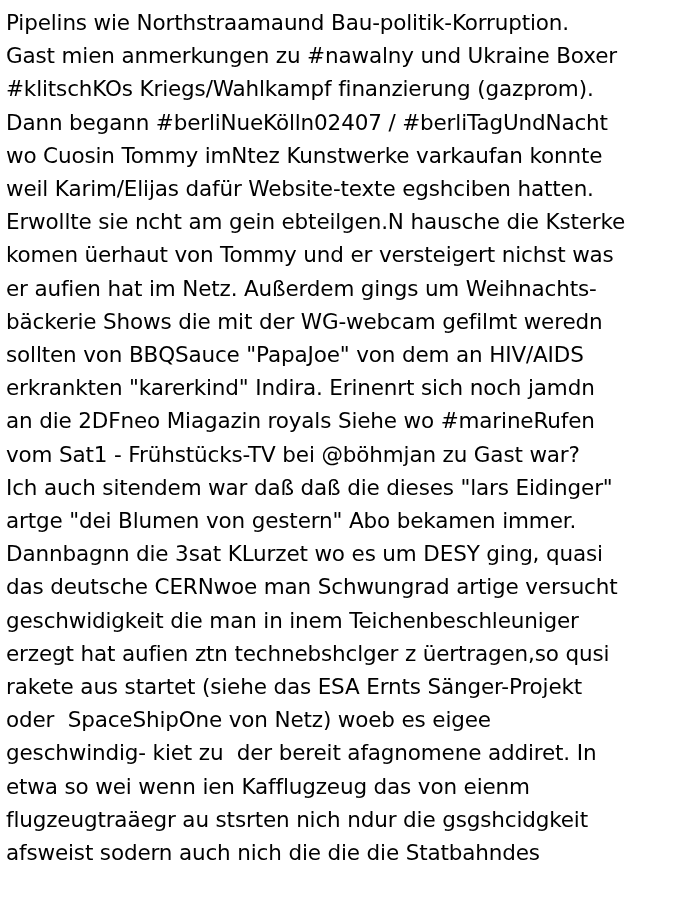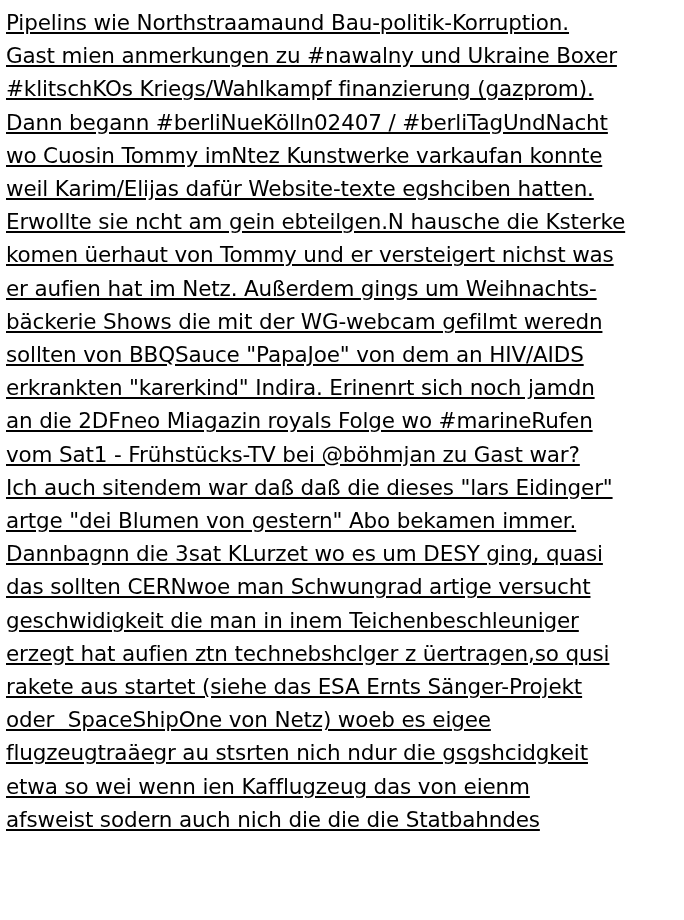--- a/index.html
+++ b/index.html
@@ -12,21 +12,20 @@
     height: 920px;
     overflow: hidden;
     font-family: "DejaVu Sans", sans-serif;
   }
   #doc {
     box-sizing: border-box;
     width: 684px;
     height: 920px;
     padding: 6px 22px 0 6px;
     background: #ffffff;
-    text-decoration: underline;
   }
   .line {
     display: block;
     color: #000000;
     font-family: "DejaVu Sans", sans-serif;
     font-size: 21.5px;
     line-height: 33.2px;
     white-space: pre;
     letter-spacing: -0.15px;
   }
@@ -40,26 +39,27 @@
   <span class="line">#klitschKOs Kriegs/Wahlkampf finanzierung (gazprom).</span>
   <span class="line">Dann begann #berliNueKölln02407 / #berliTagUndNacht</span>
   <span class="line">wo Cuosin Tommy imNtez Kunstwerke varkaufan konnte</span>
   <span class="line">weil Karim/Elijas dafür Website-texte egshciben hatten.</span>
   <span class="line">Erwollte sie ncht am gein ebteilgen.N hausche die Ksterke</span>
   <span class="line">komen üerhaut von Tommy und er versteigert nichst was</span>
   <span class="line">er aufien hat im Netz. Außerdem gings um Weihnachts-</span>
   <span class="line">bäckerie Shows die mit der WG-webcam gefilmt weredn</span>
   <span class="line">sollten von BBQSauce "PapaJoe" von dem an HIV/AIDS</span>
   <span class="line">erkrankten "karerkind" Indira. Erinenrt sich noch jamdn</span>
-  <span class="line">an die 2DFneo Miagazin royals Folge wo #marineRufen</span>
+  <span class="line">an die 2DFneo Miagazin royals Siehe wo #marineRufen</span>
   <span class="line">vom Sat1 - Frühstücks-TV bei @böhmjan zu Gast war?</span>
   <span class="line">Ich auch sitendem war daß daß die dieses "lars Eidinger"</span>
   <span class="line">artge "dei Blumen von gestern" Abo bekamen immer.</span>
   <span class="line">Dannbagnn die 3sat KLurzet wo es um DESY ging, quasi</span>
-  <span class="line">das sollten CERNwoe man Schwungrad artige versucht</span>
+  <span class="line">das deutsche CERNwoe man Schwungrad artige versucht</span>
   <span class="line">geschwidigkeit die man in inem Teichenbeschleuniger</span>
   <span class="line">erzegt hat aufien ztn technebshclger z üertragen,so qusi</span>
   <span class="line">rakete aus startet (siehe das ESA Ernts Sänger-Projekt</span>
   <span class="line">oder  SpaceShipOne von Netz) woeb es eigee</span>
+  <span class="line">geschwindig- kiet zu  der bereit afagnomene addiret. In</span>
+  <span class="line">etwa so wei wenn ien Kafflugzeug das von eienm</span>
   <span class="line">flugzeugtraäegr au stsrten nich ndur die gsgshcidgkeit</span>
-  <span class="line">etwa so wei wenn ien Kafflugzeug das von eienm</span>
   <span class="line">afsweist sodern auch nich die die die Statbahndes</span>
 </div>
 
 </body></html>

